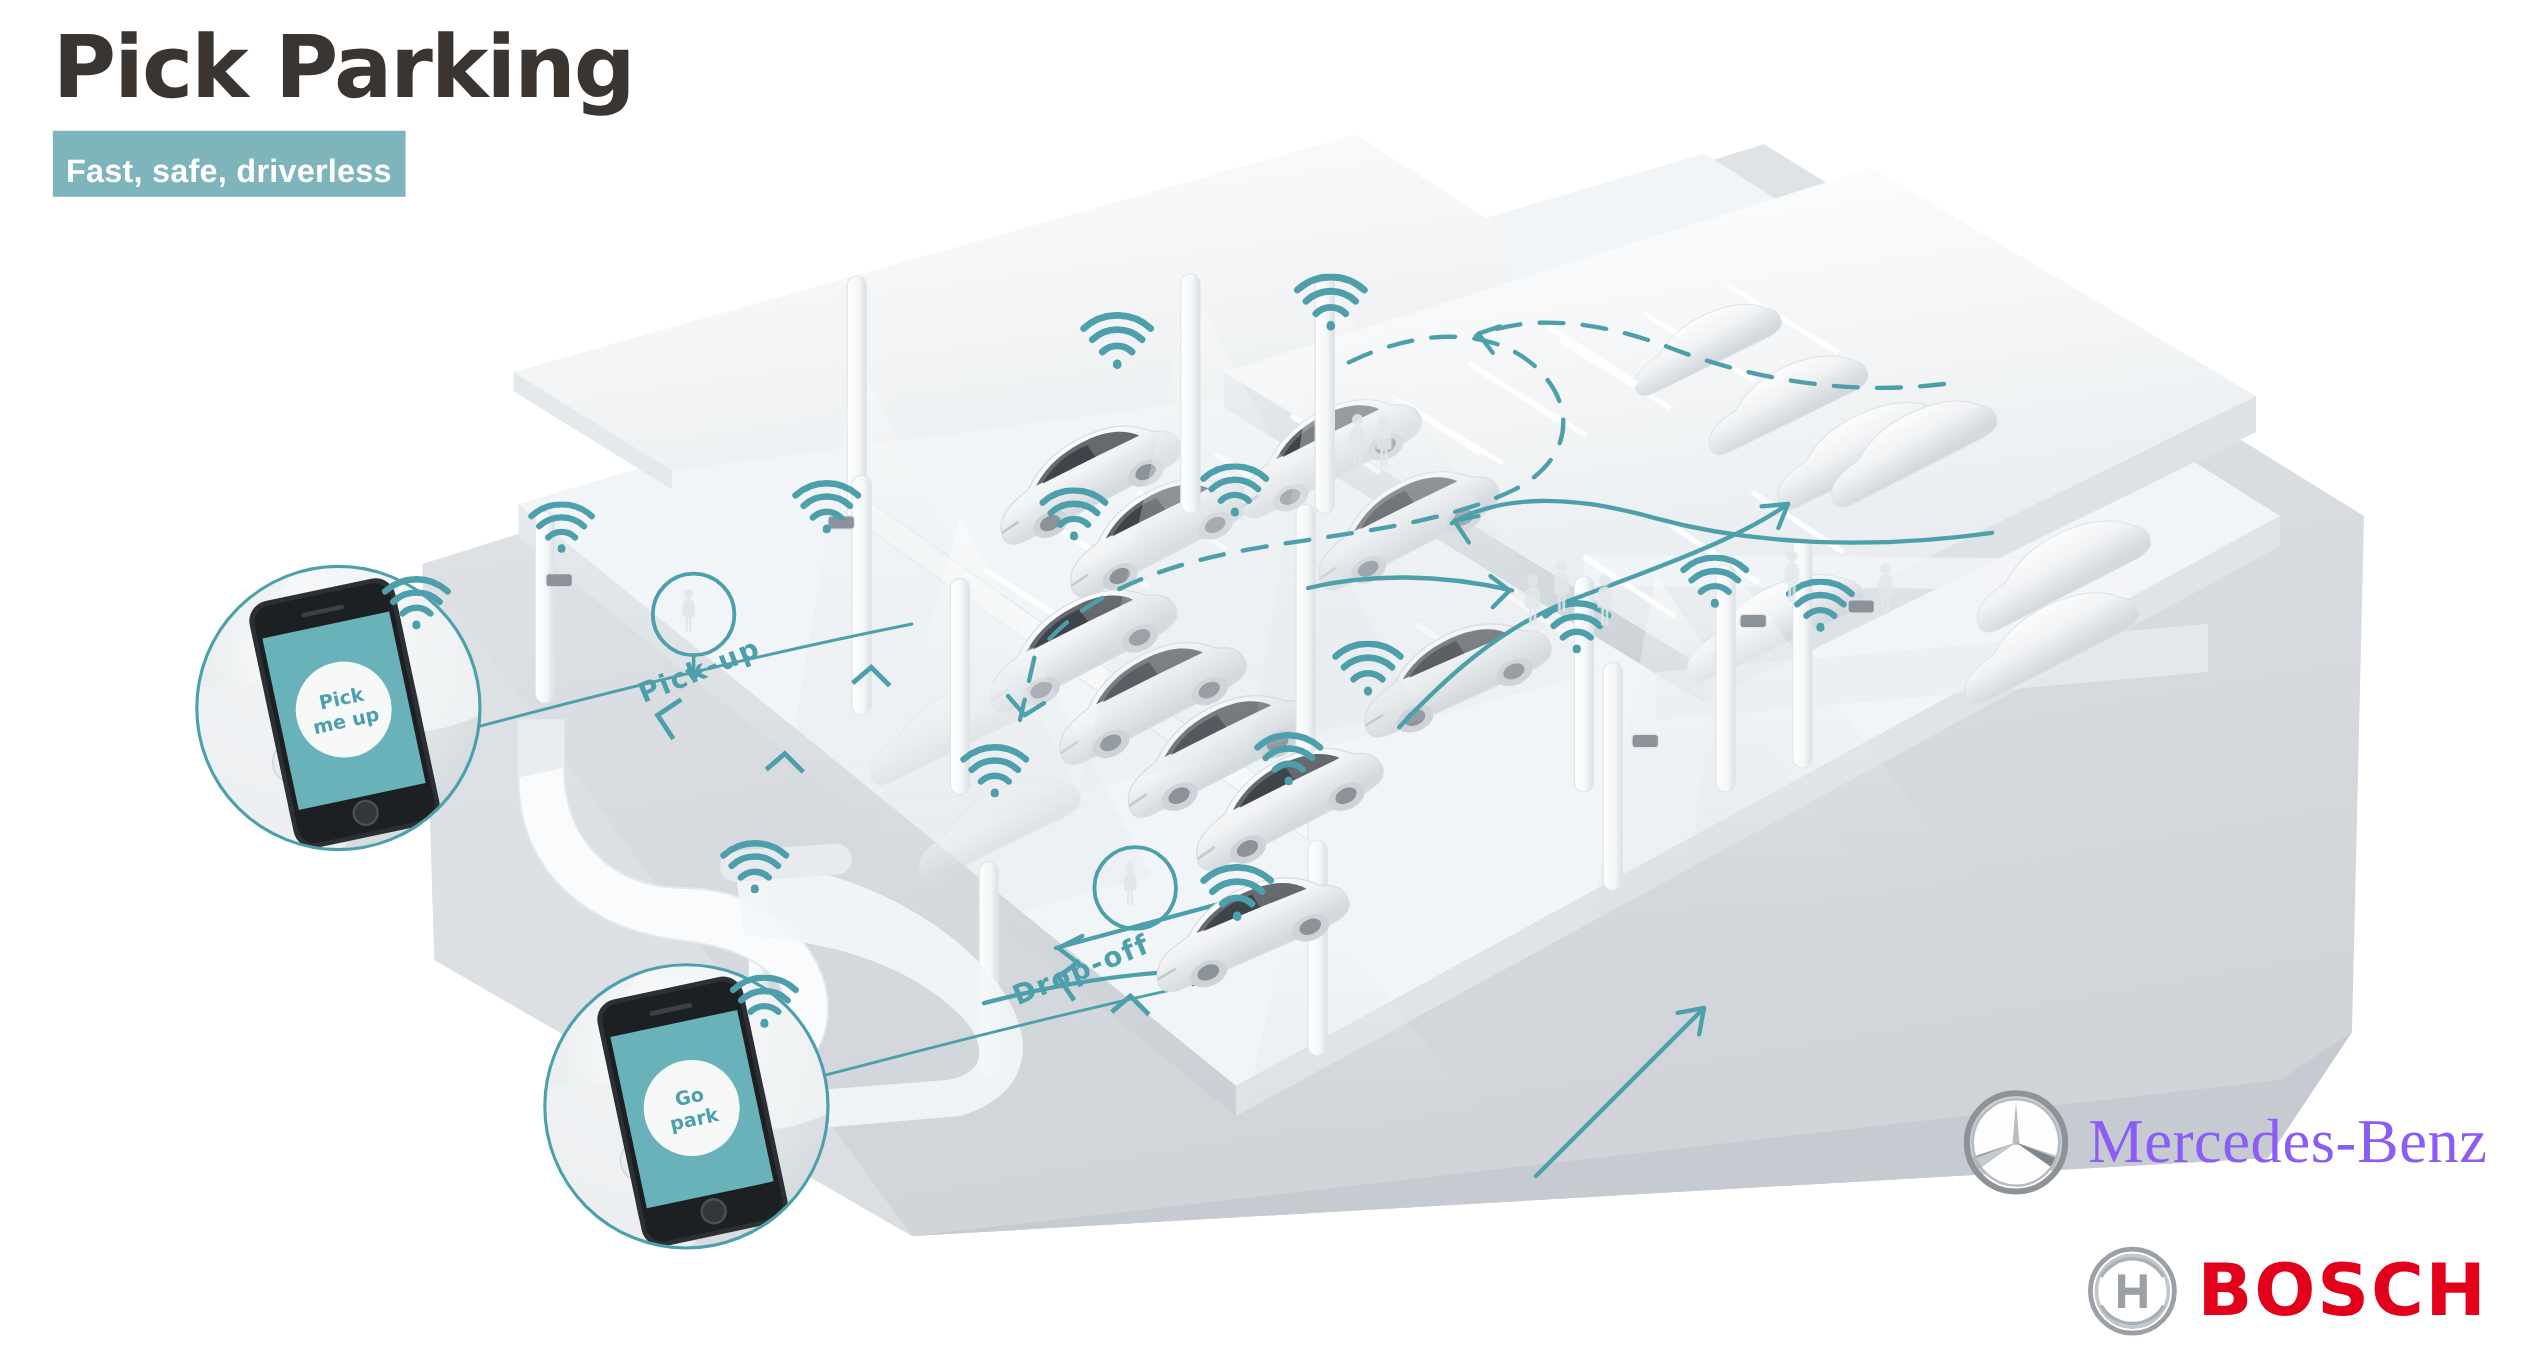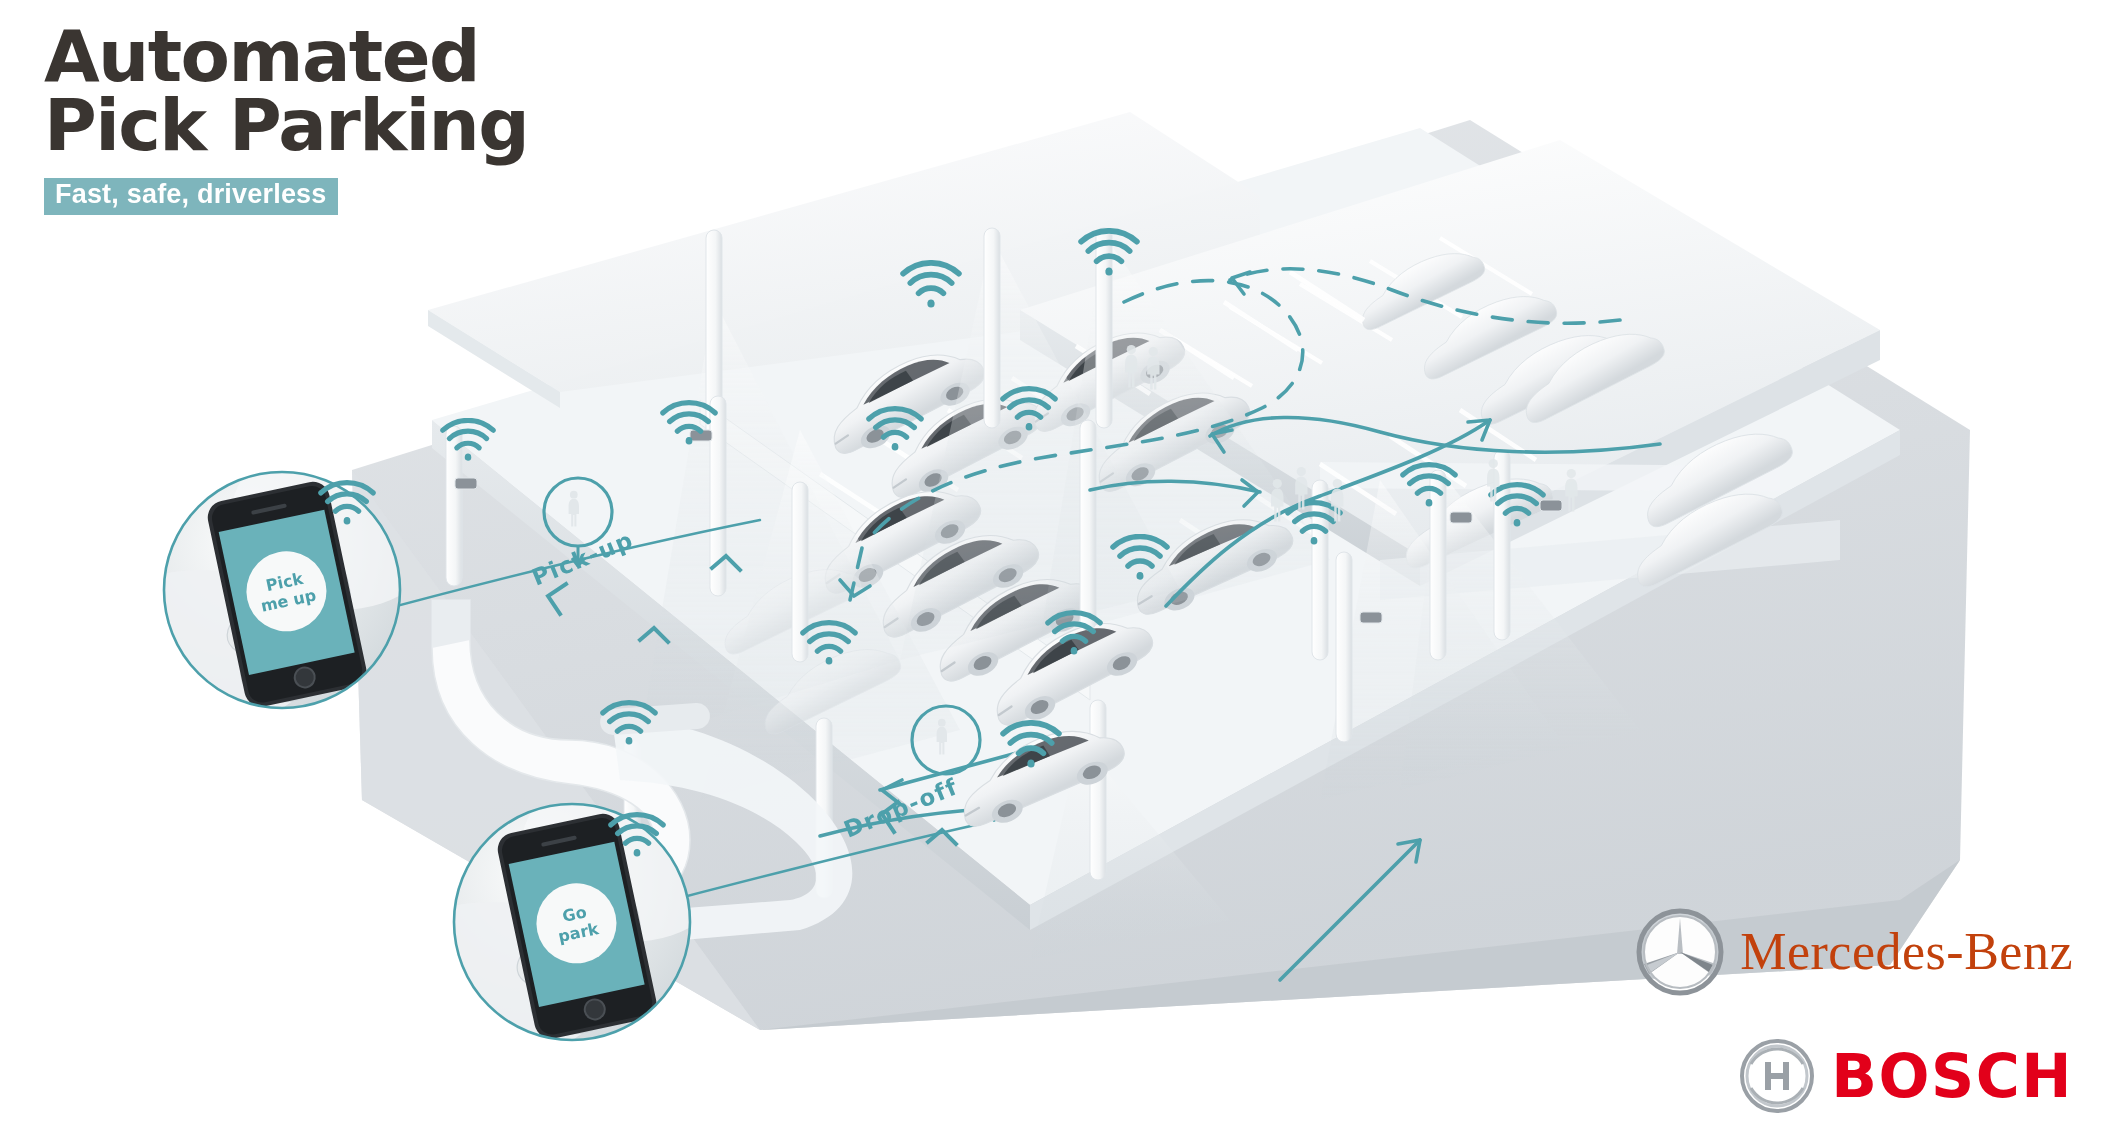--- a/index.html
+++ b/index.html
@@ -23,55 +23,54 @@
     white-space:nowrap;
   }
   .badge{
     display:inline-block;
     margin-top:18px;
     background:#7eb5bc;
     color:#ffffff;
     font-size:27px;
     font-weight:bold;
     letter-spacing:0.2px;
-    padding:3px 11px 7px 11px;
+    padding:21px 11px 7px 11px;
     line-height:1;
   }
 
   
   .scene{position:absolute;left:0;top:0;width:2115px;height:1122px;}
   .scene svg{position:absolute;left:0;top:0;}
 
   
   .logo-wrap{position:absolute;right:42px;z-index:40;display:flex;align-items:center;gap:16px;}
   .logo-mb{top:908px;}
   .logo-bosch{top:1038px;}
   .mb-word{
     font-family:"Liberation Serif",serif;
     font-size:52px;
-    color:#c2410c;
+    color:#8b5cf6;
     letter-spacing:0.5px;
     line-height:1;
   }
   .bosch-word{
     font-family:"DejaVu Sans",sans-serif;
     font-weight:bold;
     font-size:60px;
     color:#e2001a;
     letter-spacing:1.5px;
     line-height:1;
   }
 </style>
 </head>
 <body>
 
 <div class="stage">
 
   <div class="title-block">
-    <div class="title-line">Automated</div>
     <div class="title-line">Pick Parking</div>
     <div class="badge">Fast, safe, driverless</div>
   </div>
 
   <div class="scene">
   <svg width="2115" height="1122" viewBox="0 0 2115 1122" xmlns="http://www.w3.org/2000/svg">
     <defs>
       <linearGradient id="deckTop" x1="0" y1="0" x2="0.4" y2="1">
         <stop offset="0" stop-color="#fdfdfe"></stop>
         <stop offset="1" stop-color="#eceff1"></stop>

